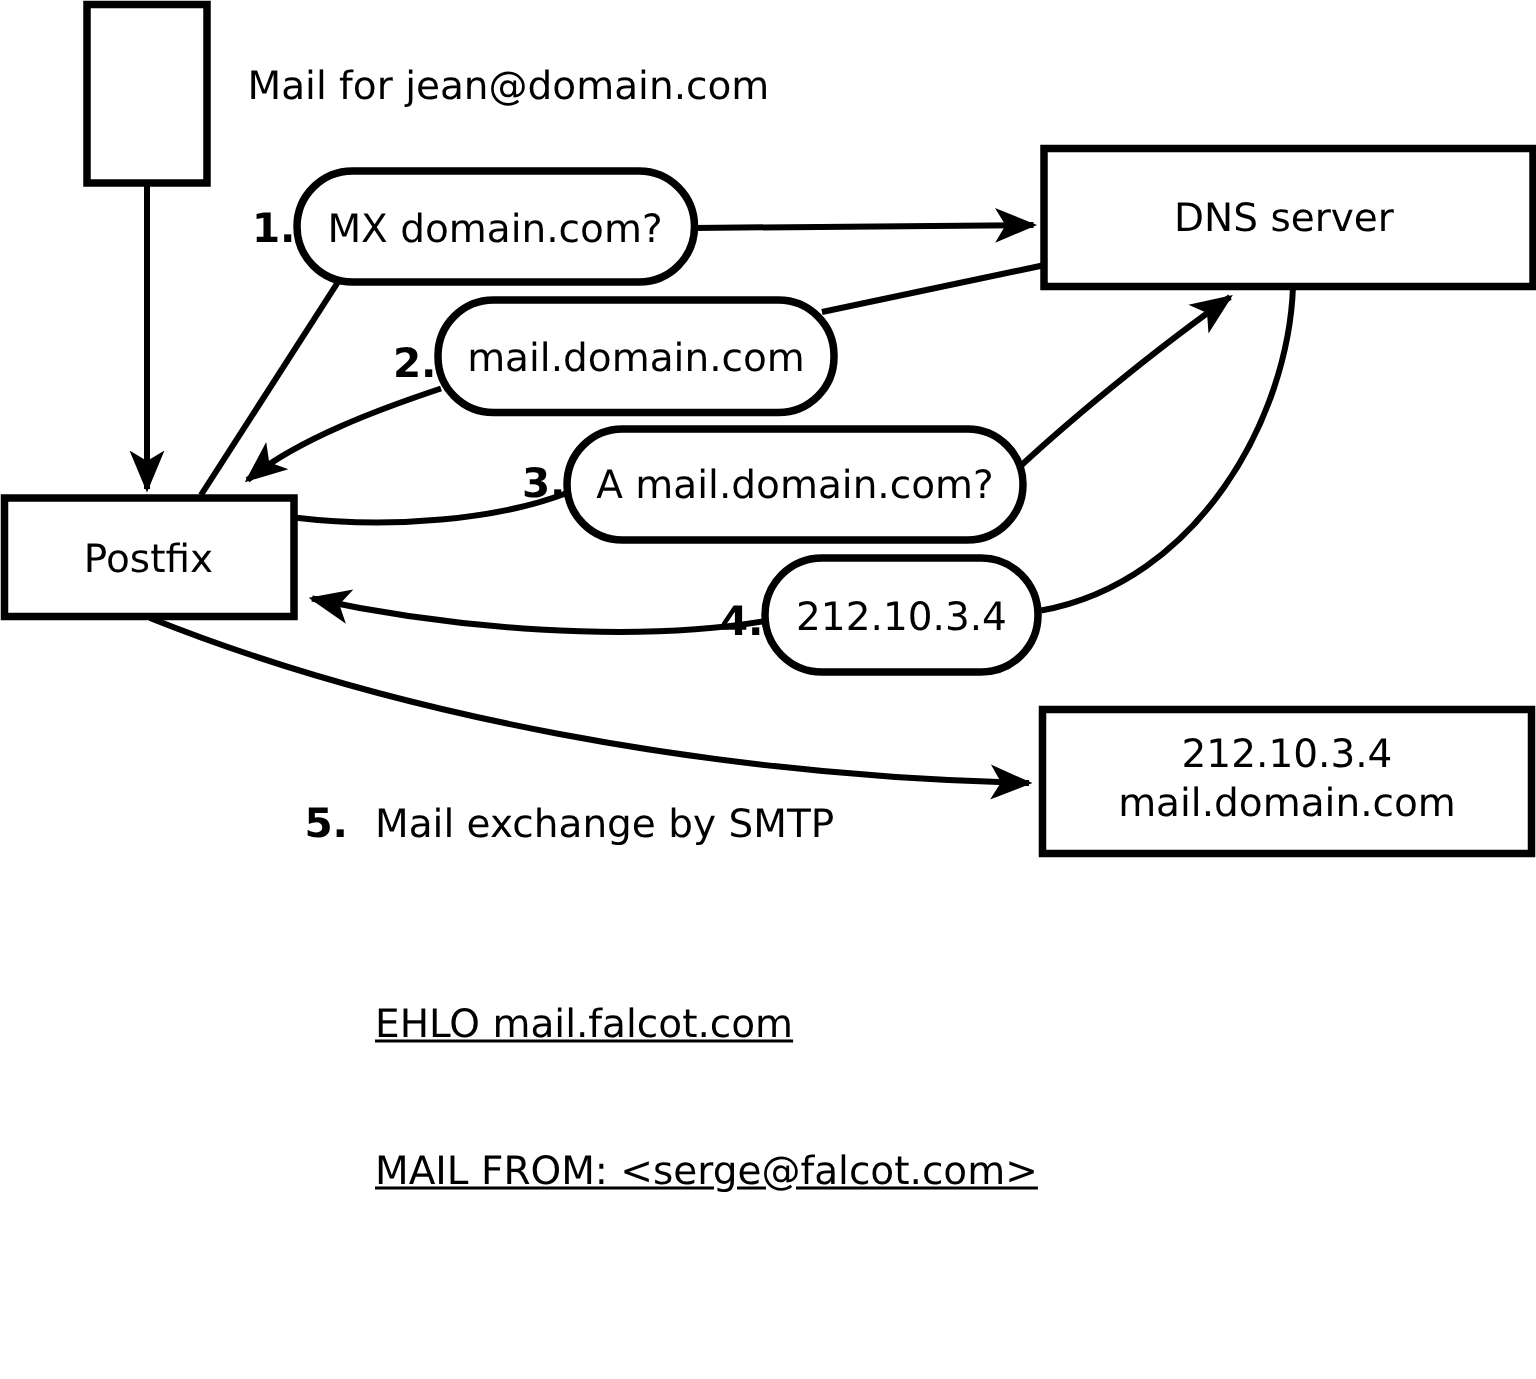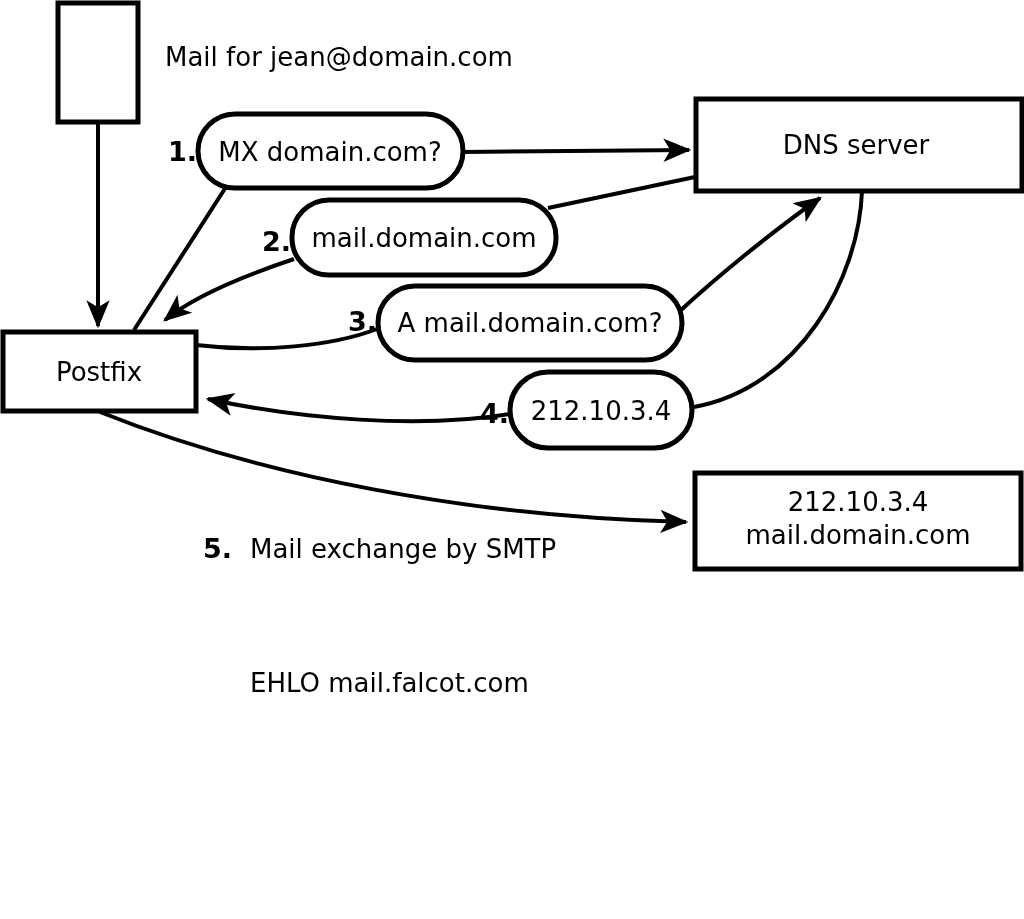--- a/index.html
+++ b/index.html
@@ -40,21 +40,21 @@
   }
   .smtp-block {
     position: absolute;
     left: 250px;
     top: 602px;
     font-size: 26px;
     line-height: 32.5px;
     color: #000000;
     white-space: pre;
   }
-  .smtp-line { height: 32.5px; }
+  .smtp-line { height: 32.5px; text-decoration: underline; }
 </style>
 </head>
 <body>
 
 <div class="stage">
 
   <svg width="1024" height="919" viewBox="0 0 1024 919">
     <defs>
       <marker id="arrow" viewBox="0 0 12 10" refX="11" refY="5" markerWidth="7" markerHeight="6.2" orient="auto" markerUnits="strokeWidth">
         <path d="M0,0 L12,5 L0,10 L3,5 Z" fill="#000000"></path>
@@ -100,20 +100,21 @@
     <text x="250" y="558">Mail exchange by SMTP</text>
 
     <text x="856" y="154" text-anchor="middle">DNS server</text>
     <text x="99" y="381" text-anchor="middle">Postfix</text>
     <text x="858" y="511" text-anchor="middle">212.10.3.4</text>
     <text x="858" y="544" text-anchor="middle">mail.domain.com</text>
   </svg>
 
   <div class="smtp-block">
     <div class="smtp-line">EHLO mail.falcot.com</div>
+    <div class="smtp-line">MAIL FROM: &lt;serge@falcot.com&gt;</div>
     
     
     
     
     
     
     
   </div>
 
 </div>

